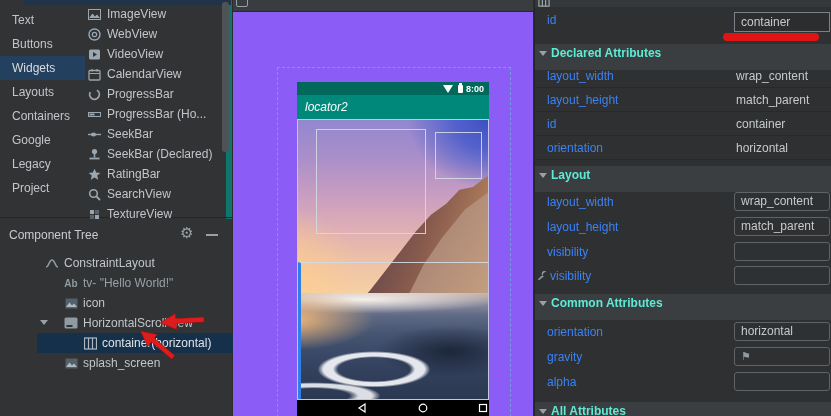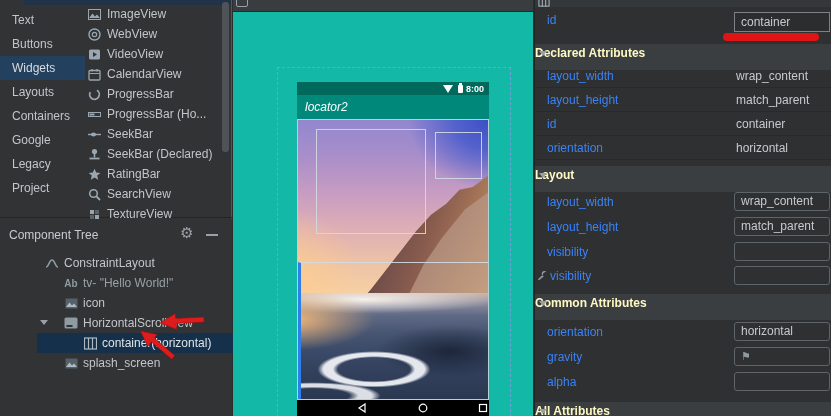--- a/index.html
+++ b/index.html
@@ -1,20 +1,20 @@
 <!DOCTYPE html>
 <html><head>
 <meta charset="utf-8">
 <style>
   * { margin:0; padding:0; box-sizing:border-box; }
   html,body { width:831px; height:416px; overflow:hidden; background:#2d2d2d;
     font-family:"Liberation Sans", sans-serif; font-size:12px; color:#bdc1c5; }
 
   
-  #left-pane { position:absolute; left:0; top:0; width:232px; height:416px; background:#313335; border-right:1px solid #0f766e; }
+  #left-pane { position:absolute; left:0; top:0; width:232px; height:416px; background:#313335; border-right:6px solid #0f766e; }
   #palette { position:absolute; left:0; top:0; width:232px; height:218px; border-bottom:1px solid #232527; }
   #palette-top-strip { position:absolute; left:24px; top:0; width:207px; height:5px; background:#203349; }
   .cat-row { position:absolute; left:0; width:85px; height:24px; line-height:24px; padding-left:12px; color:#c2c6ca; cursor:default; }
   .cat-row.selected { background:#24405f; color:#d8dce0; }
   .widget-row { position:absolute; left:88px; width:134px; height:20px; line-height:20px; display:flex; align-items:center; gap:6px; color:#c2c6ca; white-space:nowrap; }
   .widget-row .wicon { width:13px; height:13px; flex:0 0 13px; display:flex; align-items:center; justify-content:center; }
   #palette-scrollbar { position:absolute; left:222px; top:2px; width:7px; height:150px; background:#4d5357; border-radius:3px; }
 
   #tree-panel { position:absolute; left:0; top:219px; width:232px; height:197px; background:#313335; }
   #tree-header { position:absolute; left:0; top:4px; width:232px; height:24px; }
@@ -22,21 +22,21 @@
   #tree-gear { position:absolute; left:180px; top:1px; font-size:15px; color:#9aa0a6; cursor:pointer; }
   #tree-minimize { position:absolute; left:206px; top:11px; width:12px; height:2px; background:#9aa0a6; cursor:pointer; }
   .tree-row { position:absolute; left:0; width:232px; height:20px; display:flex; align-items:center; color:#c2c6ca; white-space:nowrap;margin-left:37px; }
   .tree-row.selected { background:#14304a; color:#dfe3e6; }
   .tree-row .ticon { width:14px; height:13px; display:inline-flex; align-items:center; justify-content:center; margin-right:5px; }
   .tree-muted { color:#98a0a6; }
   .warn { position:absolute; left:204px; top:3px; }
   .expander { position:absolute; left:3px; top:7px; width:0; height:0; border-left:4px solid transparent; border-right:4px solid transparent; border-top:5px solid #9aa0a6; }
 
   
-  #canvas { position:absolute; left:233px; top:0; width:300px; height:416px; background:#14b8a6; }
+  #canvas { position:absolute; left:233px; top:0; width:300px; height:416px; background:#8b5cf6; }
   #canvas-toolbar { position:absolute; left:0; top:0; width:300px; height:12px; background:#3a3d40; border-bottom:1px solid #27292b; }
   #canvas-toolbar-icon { position:absolute; left:3px; top:-3px; width:12px; height:10px; border:1.5px solid #9aa0a6; border-radius:2px; }
   #selection-dashed { position:absolute; left:44px; top:67px; width:234px; height:360px; border:1px dashed #6fa0d8; }
   #phone { position:absolute; left:64px; top:82px; width:192px; height:334px; }
   #status-bar { position:absolute; left:0; top:0; width:192px; height:13px; background:#00695c; }
   #status-time { position:absolute; right:5px; top:2px; font-size:9px; font-weight:bold; color:#fff; }
   #wifi-icon { position:absolute; right:36px; top:3px; width:0; height:0; border-left:5px solid transparent; border-right:5px solid transparent; border-top:8px solid #fff; }
   #battery-icon { position:absolute; right:26px; top:3px; width:5px; height:8px; background:#fff; border-radius:1px; }
   #battery-icon:before { content:""; position:absolute; left:1px; top:-2px; width:3px; height:2px; background:#fff; }
   #app-bar { position:absolute; left:0; top:13px; width:192px; height:24px; background:#00897b; }
@@ -62,21 +62,21 @@
       radial-gradient(ellipse 38% 22% at 40% 72%, transparent 50%, rgba(238,240,244,.95) 57%, rgba(238,240,244,.95) 70%, transparent 78%),
       radial-gradient(ellipse 50% 18% at 8% 97%, transparent 38%, rgba(238,240,244,.9) 48%, rgba(238,240,244,.9) 62%, transparent 71%); }
   .bound-rect { position:absolute; border:1px solid rgba(210,220,226,.9); }
   #rect-container-sel { position:absolute; left:0; top:142px; width:191px; height:138px; border:1px solid rgba(210,220,226,.9); border-left:3px solid #2f7fe8; }
   #nav-bar { position:absolute; left:0; top:318px; width:192px; height:16px; background:#000; }
   .nav-ic { position:absolute; top:3px; }
 
   
   #attrs { position:absolute; left:534px; top:0; width:297px; height:416px; background:#2e3032; border-left:1px solid #232527; }
   #attrs-partial-header { position:absolute; left:0; top:0; width:297px; height:7px; background:#35383a; }
-  .section-hdr { position:absolute; left:0; width:297px; height:26px; background:#3b3e40; line-height:19px; font-weight:bold; color:#fef9c3; }
+  .section-hdr { position:absolute; left:0; width:297px; height:26px; background:#3b3e40; line-height:19px; font-weight:bold; color:#5eead4; padding-left:16px; }
   .section-hdr .tri { position:absolute; left:4px; top:7px; width:0; height:0; border-left:4px solid transparent; border-right:4px solid transparent; border-top:5px solid #9aa0a6; }
   .attr-row { position:absolute; left:0; width:297px; height:24px; border-bottom:1px solid #27292b; }
   .attr-label { position:absolute; left:12px; top:5px; color:#3b82f6; }
   .attr-value-text { position:absolute; left:201px; top:5px; color:#c6cacd; }
   .attr-combo { position:absolute; left:199px; top:2px; width:96px; height:19px; border:1px solid #5e656a; border-radius:3px; line-height:17px; padding-left:6px; color:#c6cacd; background:#2e3032; }
   #id-row { position:absolute; left:0; top:8px; width:297px; height:30px; }
   #id-textbox { position:absolute; left:199px; top:4px; width:96px; height:20px; border:1px solid #7b8186; background:#2b2d2f; line-height:18px; padding-left:6px; color:#c6cacd; }
   #red-underline { position:absolute; left:188px; top:33px; width:96px; height:8px; background:#e01414; border-radius:4px; }
   .wrench-ic { position:absolute; left:2px; top:6px; }
   .flag-glyph { color:#8f9ba3; font-size:11px; }

